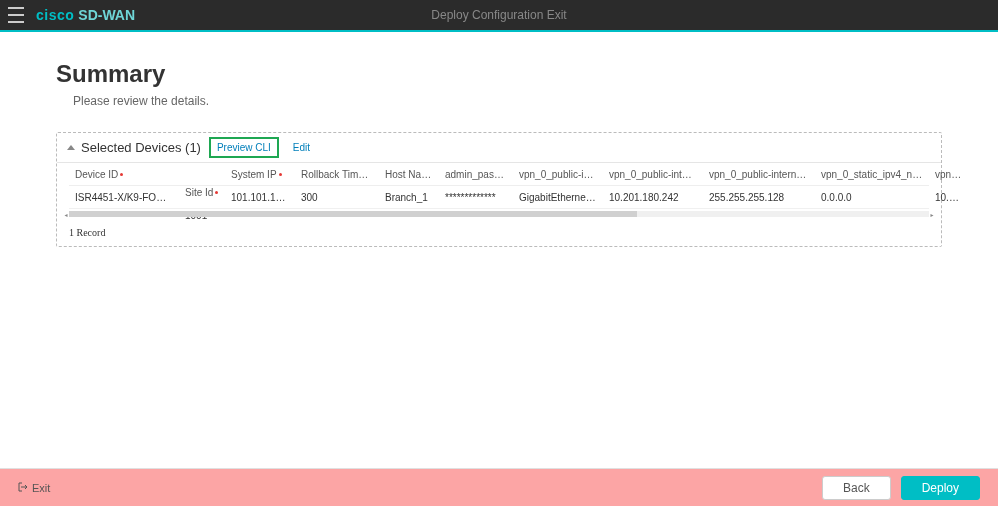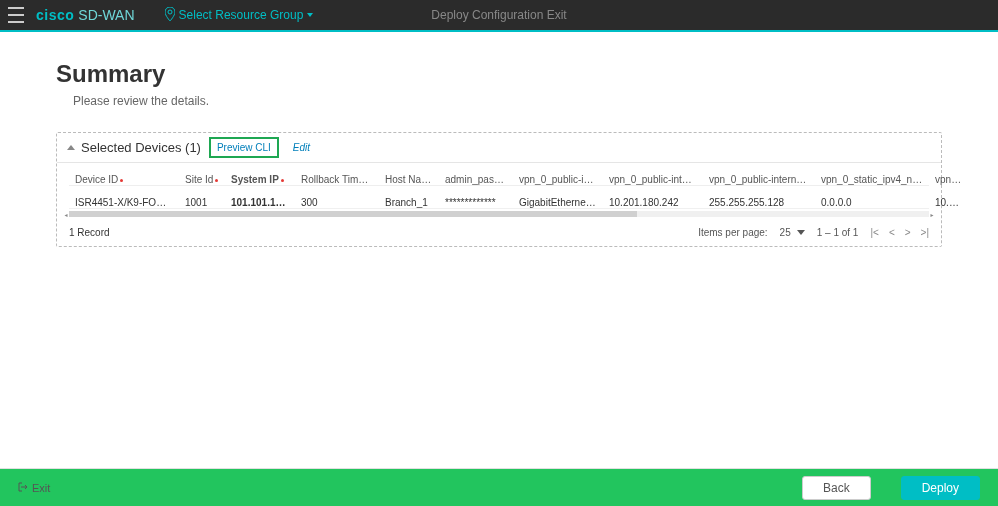--- a/index.html
+++ b/index.html
@@ -2,90 +2,81 @@
 <html><head>
 <meta charset="utf-8">
 <style>
   * { box-sizing: border-box; margin: 0; padding: 0; }
   body { font-family: Arial, Helvetica, sans-serif; font-size: 12px; color: #333; background: #fff; width: 998px; height: 506px; overflow: hidden; position: relative; }
   .topbar { background: #2b2b2b; height: 30px; display: flex; align-items: center; padding: 0 8px; color: #fff; position: relative; }
   .menu-icon { width: 16px; height: 16px; display: inline-flex; flex-direction: column; justify-content: space-between; margin-right: 12px; cursor: pointer; }
   .menu-icon span { display:block; height:2px; background:#ccc; }
   .brand { font-size: 14px; font-weight: bold; display: flex; align-items: baseline; gap: 4px; }
   .brand .logo { color: #00bec5; font-weight: bold; letter-spacing: 0.5px; }
-  .brand .sdwan { color: #6fd7d8; font-weight: normal; }
+  .brand .sdwan { color: #6fd7d8; font-weight: bold; }
   .resource-group { margin-left: 30px; display: flex; align-items: center; gap: 4px; color: #00bec5; cursor: pointer; font-size: 12px; }
   .pin-icon-wrap { color:#00bec5; }
   .center-title { position:absolute; left:50%; transform:translateX(-50%); color:#888; font-size:12px; white-space: nowrap; }
   .accent-bar { height: 2px; background: #00bec5; }
   .content { padding: 28px 56px 0; }
   .page-title { font-size: 24px; font-weight: 700; color:#333; margin-bottom: 6px; }
   .subtitle { font-size: 12px; color:#666; margin-bottom: 24px; margin-left: 17px; }
   .panel { border: 1px dashed #bbb; border-radius: 2px; }
   .panel-header { height: 30px; display:flex; align-items:center; padding: 0 4px; border-bottom: 1px solid #e5e5e5; }
   .caret { width: 0; height:0; border-left:4px solid transparent; border-right:4px solid transparent; border-bottom:5px solid #888; margin:0 6px; }
   .panel-title { font-size: 13px; color:#333; margin-right: 8px; text-align: center; }
   .preview-cli { border: 2px solid #1ea752; color:#007fba; font-size:10px; padding: 3px 6px; background:#fff; cursor:pointer; }
-  .edit-link { color:#007fba; font-size:10px; margin-left: 14px; cursor:pointer;font-style:italic; }
+  .edit-link { color:#007fba; font-size:10px; margin-left: 14px; cursor:pointer; }
   .table-area { position:relative; padding: 0 12px 8px; }
-  .grid-header, .grid-row { display:flex; align-items:flex-end; height:23px; font-size:10px; }
+  .grid-header, .grid-row { display:flex; align-items:center; height:23px; font-size:10px; }
   .grid-header { color:#555; border-bottom: 1px solid #eee; }
   .grid-row { border-bottom: 1px solid #f0f0f0; color:#333; }
   .cell { padding: 0 6px; overflow:hidden; white-space:nowrap; text-overflow: ellipsis; flex:0 0 auto; }
   .w-device { width:110px; }
   .w-site   { width: 46px; margin-top: 36px; }
-  .w-sys    { width: 70px; font-weight: bold; }
+  .w-sys    { width: 70px; }
   .w-roll   { width: 84px; }
   .w-host   { width: 60px; }
   .w-pass   { width: 74px; }
   .w-if     { width: 90px; }
   .w-ip     { width:100px; }
   .w-sub    { width:112px; }
   .w-static { width:114px; }
   .w-last   { width: 40px; }
   .red-dot::after { content:""; display:inline-block; width:3px; height:3px; background:#e53935; border-radius:50%; margin-left:2px; vertical-align: middle; }
   .hscroll { height:6px; background:#f0f0f0; margin-top:2px; position:relative; }
   .hscroll .thumb { position:absolute; left:0; top:0; height:100%; width:66%; background:#d0d0d0; }
   .hscroll .arrow { position:absolute; top:0; height:100%; width:6px; font-size:6px; color:#888; display:flex; align-items:center; justify-content:center; }
   .hscroll .arrow.left { left:-6px; }
   .hscroll .arrow.right { right:-6px; }
-  .footer-row { display:flex; align-items:center; justify-content:space-between; margin-top:10px; font-size:10px; color:#333; }
+  .footer-row { display:flex; align-items:center; justify-content:space-between; margin-top:10px; font-size:10px; color:#333;font-family:Liberation Serif, serif; }
   .right-controls { display:flex; align-items:center; gap:12px; color:#555; }
   .dropdown { display:flex; align-items:center; gap:6px; cursor:pointer; }
   .dd-caret { width:0; height:0; border-left:4px solid transparent; border-right:4px solid transparent; border-top:5px solid #555; }
   .pager { display:flex; align-items:center; gap:10px; color:#888; }
   .pager .btn { cursor:pointer; }
-  .bottom-bar { position:absolute; left:0; right:0; bottom:0; height:38px; display:flex; align-items:center; justify-content:space-between; padding:0 18px; border-top:1px solid #e0e0e0; background:#22c55e; }
+  .bottom-bar { position:absolute; left:0; right:0; bottom:0; height:38px; display:flex; align-items:center; justify-content:space-between; padding:0 18px; border-top:1px solid #e0e0e0; background:#fca5a5; }
   .exit { display:flex; align-items:center; gap:4px; color:#555; cursor:pointer; font-size:11px; }
   .btn-group { display:flex; gap:10px; }
   button.btn { font-size:12px; padding: 4px 20px; border-radius:3px; cursor:pointer; }
   .btn-back { background:#fff; border:1px solid #ccc; color:#555; }
-  .btn-deploy { background:#00bec5; border:1px solid #00bec5; color:#fff;margin-left:20px; }
+  .btn-deploy { background:#00bec5; border:1px solid #00bec5; color:#fff; }
 </style>
 </head>
 <body>
 
 <div class="topbar">
   <div class="menu-icon">
       <span></span>
       <span></span>
       <span></span>
     </div>
   <div class="brand">
     <span class="logo">cisco</span>
     <span class="sdwan">SD-WAN</span>
-  </div>
-  <div class="resource-group">
-    <span class="pin-icon-wrap">
-      <svg width="10" height="14" viewBox="0 0 10 14">
-          <path d="M5 0C2.2 0 0 2.2 0 5c0 3.5 5 9 5 9s5-5.5 5-9C10 2.2 7.8 0 5 0zm0 7a2 2 0 1 1 0-4 2 2 0 0 1 0 4z" fill="none" stroke="#00bec5" stroke-width="1"></path>
-        </svg>
-    </span>
-    <span>Select Resource Group</span>
-    <span style="width:0;height:0;border-left:3px solid transparent;border-right:3px solid transparent;border-top:4px solid #00bec5;"></span>
   </div>
   <div class="center-title">Deploy Configuration Exit</div>
 </div>
 <div class="accent-bar"></div>
 
 <div class="content">
   <h1 class="page-title">Summary</h1>
   <div class="subtitle">Please review the details.</div>
 
   <div class="panel">
@@ -123,34 +114,20 @@
         <div class="cell w-static">0.0.0.0</div>
         <div class="cell w-last">10.201.18</div>
       </div>
       <div class="hscroll">
         <div class="arrow left">◂</div>
         <div class="thumb"></div>
         <div class="arrow right">▸</div>
       </div>
       <div class="footer-row">
         <div>1 Record</div>
-        <div class="right-controls">
-          <span>Items per page:</span>
-          <div class="dropdown">
-            <span>25</span>
-            <span class="dd-caret"></span>
-          </div>
-          <span>1 – 1 of 1</span>
-          <div class="pager">
-            <span class="btn">|&lt;</span>
-            <span class="btn">&lt;</span>
-            <span class="btn">&gt;</span>
-            <span class="btn">&gt;|</span>
-          </div>
-        </div>
       </div>
     </div>
   </div>
 </div>
 
 <div class="bottom-bar">
   <div class="exit">
     <span>
       <svg width="10" height="10" viewBox="0 0 10 10">
           <path d="M4 1H1v8h3M3 5h6M7 3l2 2-2 2" fill="none" stroke="#555" stroke-width="1"></path>

